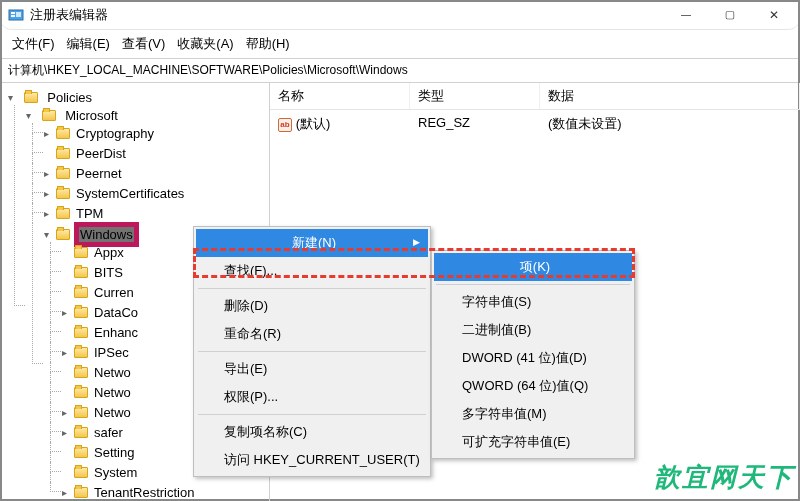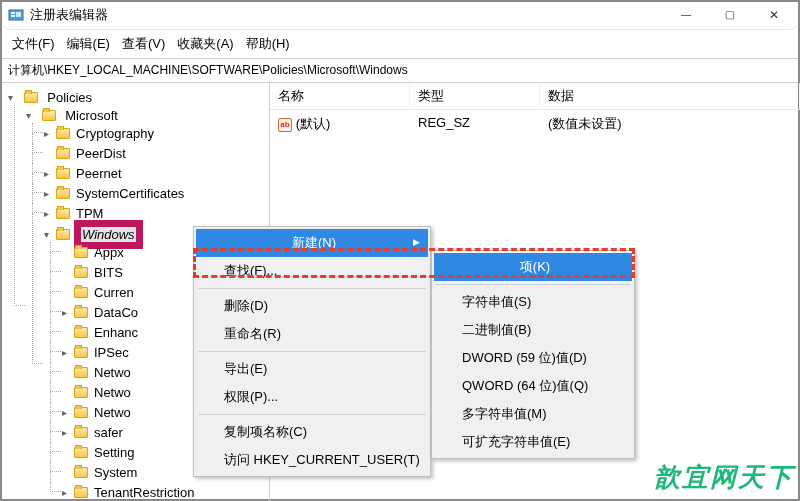--- a/index.html
+++ b/index.html
@@ -37,21 +37,21 @@
 
 .expander { display: inline-block; width: 10px; margin-right: 2px; color: #666; font-size: 10px; vertical-align: middle; cursor: pointer; }
 .expander.open::before { content: "▾"; }
 .expander.closed::before { content: "▸"; }
 .expander.none { visibility: hidden; }
 
 .folder-icon { display: inline-block; width: 14px; height: 11px; background: linear-gradient(#ffe9a8, #f4c64b); border: 1px solid #d6a518; border-radius: 1px; margin-right: 4px; vertical-align: middle; position: relative; }
 .folder-icon::before { content: ""; position: absolute; top: -3px; left: 0; width: 5px; height: 3px; background: #f4c64b; border: 1px solid #d6a518; border-bottom: none; }
 
 .node-label { vertical-align: middle; padding: 0 2px; text-align: center; }
-.node-selected { background: #e5e5e5; border: 7px solid #be185d; padding: 0 1px; font-style: italic; }
+.node-selected { background: #737373; border: 5px solid #be185d; padding: 0 1px; }
 
 
 .list-header { display: flex; border-bottom: 1px solid #e5e5e5; }
 .list-header .col { padding: 4px 8px; border-right: 1px solid #f0f0f0; }
 .col-name { width: 140px; }
 .col-type { width: 130px; }
 .col-data { flex: 1; }
 .list-row { display: flex; padding: 3px 0; }
 .list-row .col { padding: 2px 8px; }
 .value-icon { display: inline-block; width: 14px; height: 14px; border: 1px solid #cf6b36; background: #fceee6; color: #cf3b2b; font-size: 8px; font-weight: bold; text-align: center; line-height: 12px; border-radius: 2px; vertical-align: middle; }
@@ -168,21 +168,21 @@
   <div class="item sep"></div>
   <div class="item">复制项名称(C)</div>
   <div class="item">访问 HKEY_CURRENT_USER(T)</div>
 </div>
 
 <div class="ctxmenu" style="left:431px; top:250px; width:204px;">
   <div class="item highlight">项(K)</div>
   <div class="item sep"></div>
   <div class="item">字符串值(S)</div>
   <div class="item">二进制值(B)</div>
-  <div class="item">DWORD (59 位)值(D)</div>
+  <div class="item">DWORD (41 位)值(D)</div>
   <div class="item">QWORD (64 位)值(Q)</div>
   <div class="item">多字符串值(M)</div>
   <div class="item">可扩充字符串值(E)</div>
 </div>
 
 <div class="red-dash" style="left:193px; top:248px; width:442px; height:30px;"></div>
 
 <div class="watermark">歆宜网天下</div>
 
 </body></html>

